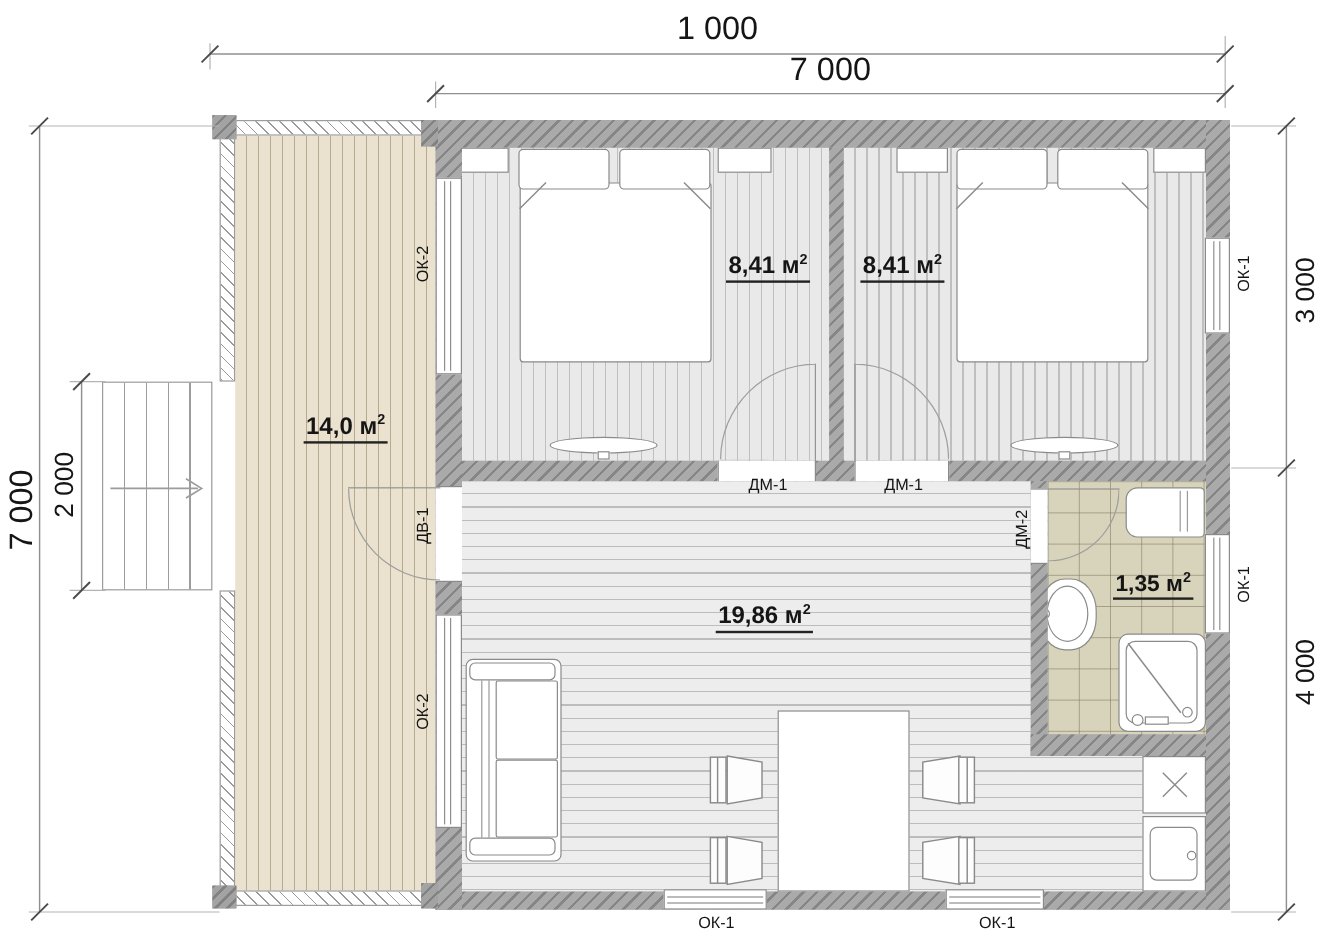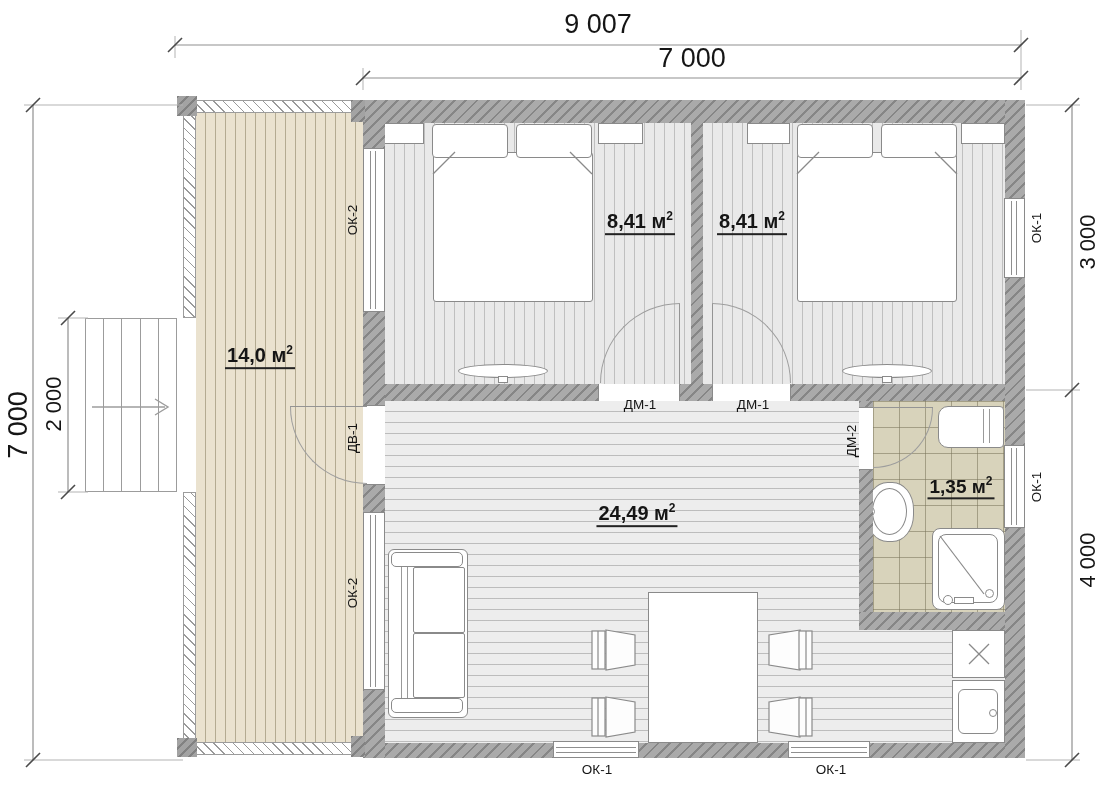--- a/index.html
+++ b/index.html
@@ -225,31 +225,31 @@
         <line x1="806" y1="698" x2="806" y2="736"></line>
     </g>
 
     <g stroke="#8a8a8a" stroke-width="1.2">
       <line x1="940" y1="536" x2="984" y2="594"></line>
       <line x1="969" y1="644" x2="989" y2="664"></line>
         <line x1="989" y1="644" x2="969" y2="664"></line>
     </g>
   </svg>
 
-  <div class="lbl dim-big" style="left:598px;top:24px;"><span>9 007</span></div>
+  <div class="lbl dim-big" style="left:598px;top:24px;"><span>1 000</span></div>
   <div class="lbl dim-big" style="left:692px;top:58px;"><span>7 000</span></div>
   <div class="lbl dim-big rot" style="left:18px;top:425px;"><span>7 000</span></div>
   <div class="lbl dim-mid rot" style="left:54px;top:404px;"><span>2 000</span></div>
   <div class="lbl dim-mid rot" style="left:1088px;top:242px;"><span>3 000</span></div>
   <div class="lbl dim-mid rot" style="left:1088px;top:560px;"><span>4 000</span></div>
 
-  <div class="lbl area" style="left:260px;top:356px;"><span>14,0 м</span><sup>2</sup></div>
+  <div class="lbl area" style="left:288px;top:356px;"><span>14,0 м</span><sup>2</sup></div>
   <div class="lbl area" style="left:640px;top:222px;"><span>8,41 м</span><sup>2</sup></div>
   <div class="lbl area" style="left:752px;top:222px;"><span>8,41 м</span><sup>2</sup></div>
-  <div class="lbl area" style="left:637px;top:514px;"><span>24,49 м</span><sup>2</sup></div>
+  <div class="lbl area" style="left:637px;top:514px;"><span>19,86 м</span><sup>2</sup></div>
   <div class="lbl area" style="left:961px;top:487px;font-size:19px;"><span>1,35 м</span><sup>2</sup></div>
 
   <div class="lbl tag rot" style="left:352px;top:220px;"><span>ОК-2</span></div>
   <div class="lbl tag rot" style="left:352px;top:438px;"><span>ДВ-1</span></div>
   <div class="lbl tag rot" style="left:352px;top:593px;"><span>ОК-2</span></div>
   <div class="lbl tag rot" style="left:1036px;top:228px;"><span>ОК-1</span></div>
   <div class="lbl tag rot" style="left:1036px;top:487px;"><span>ОК-1</span></div>
   <div class="lbl tag" style="left:597px;top:769px;"><span>ОК-1</span></div>
   <div class="lbl tag" style="left:831px;top:769px;"><span>ОК-1</span></div>
   <div class="lbl tag" style="left:640px;top:404px;"><span>ДМ-1</span></div>

